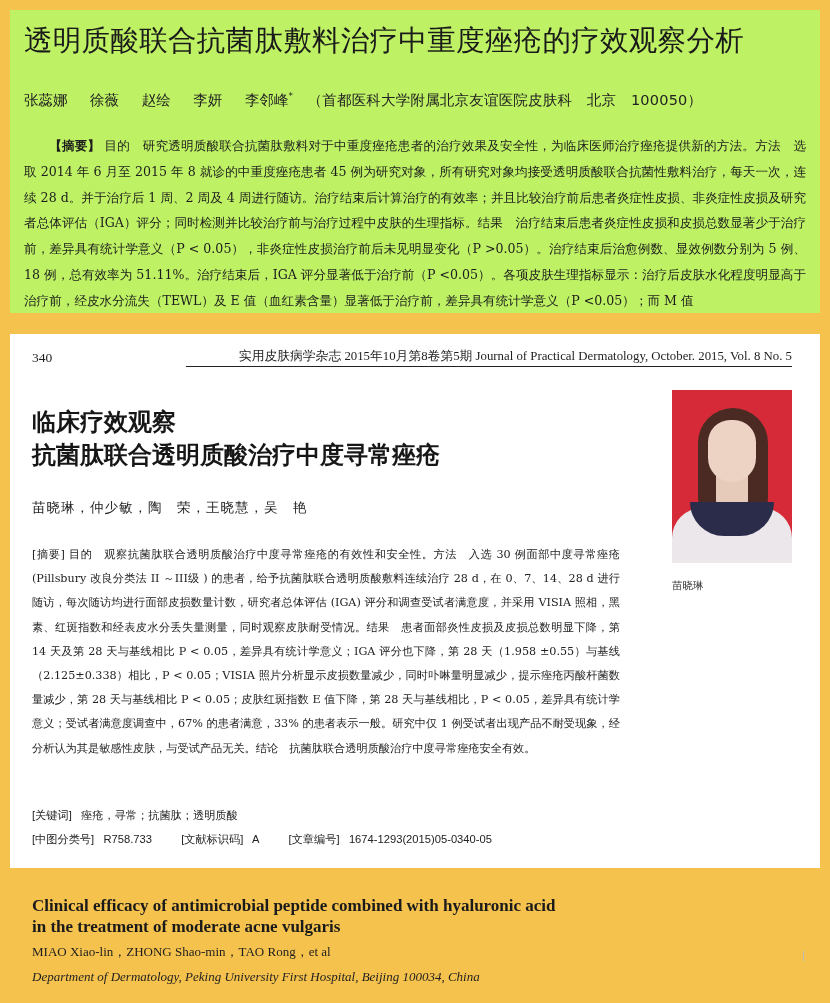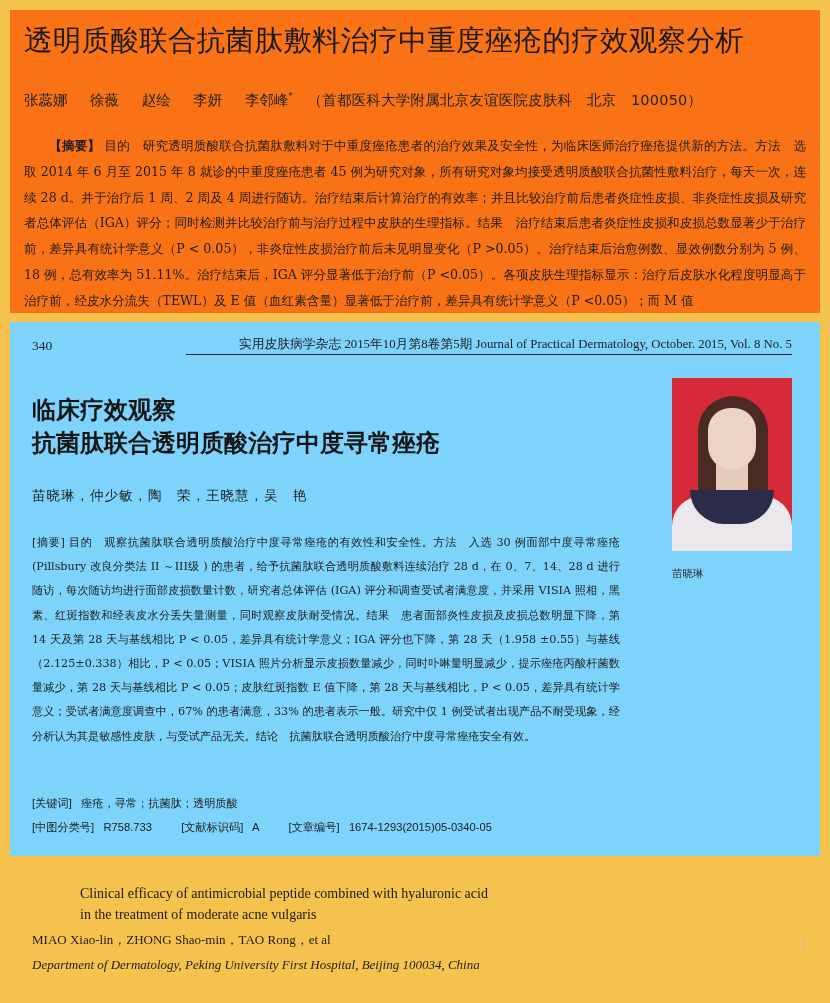--- a/index.html
+++ b/index.html
@@ -5,25 +5,25 @@
     html, body { margin: 0; padding: 0; }
     body {
       width: 830px; height: 1003px;
       background: #f5c24e;
       position: relative; overflow: hidden;
       font-family: "DejaVu Sans", sans-serif;
       color: #1e1e1e;
     }
     .panel {
       position: absolute; left: 10px; width: 810px;
-      background: #f97316;
+      background: #bef264;
       box-sizing: border-box;
     }
     #panel-top { top: 10px; height: 303px; }
-    #panel-bottom { top: 322px; height: 534px; background: #7dd3fc; }
+    #panel-bottom { top: 334px; height: 534px; background: #ffffff; }
 
     
     .t1-title {
       position: absolute; left: 14px; top: 12px;
       font-family: "DejaVu Sans", sans-serif;
       font-size: 28.5px; letter-spacing: 0.3px; color: #1a1a1a;
       white-space: nowrap;
     }
     .t1-authors {
       position: absolute; left: 14px; top: 81px;
@@ -97,22 +97,22 @@
     }
     .t2-abstract .lbl { font-family: "DejaVu Sans", sans-serif; }
     .t2-meta-line {
       position: absolute; left: 22px;
       font-family: Liberation Sans, sans-serif; font-size: 11.2px; color: #222;
       white-space: nowrap;
     }
     .t2-meta-line .gap { display: inline-block; width: 26px; }
     .en-title {
       position: absolute; left: 22px; top: 561px;
-      font-family: "Liberation Serif", serif; font-weight: normal;
-      font-size: 14px; line-height: 21px; color: #1a1a1a; margin-left: 48px;
+      font-family: "Liberation Serif", serif; font-weight: bold;
+      font-size: 17px; line-height: 21px; color: #1a1a1a;
     }
     .en-authors {
       position: absolute; left: 22px; top: 609px;
       font-family: "Liberation Serif", serif; font-size: 13px;
       white-space: nowrap;
     }
     .en-affil {
       position: absolute; left: 22px; top: 635px;
       font-family: "Liberation Serif", serif; font-style: italic; font-size: 13px;
       white-space: nowrap;

